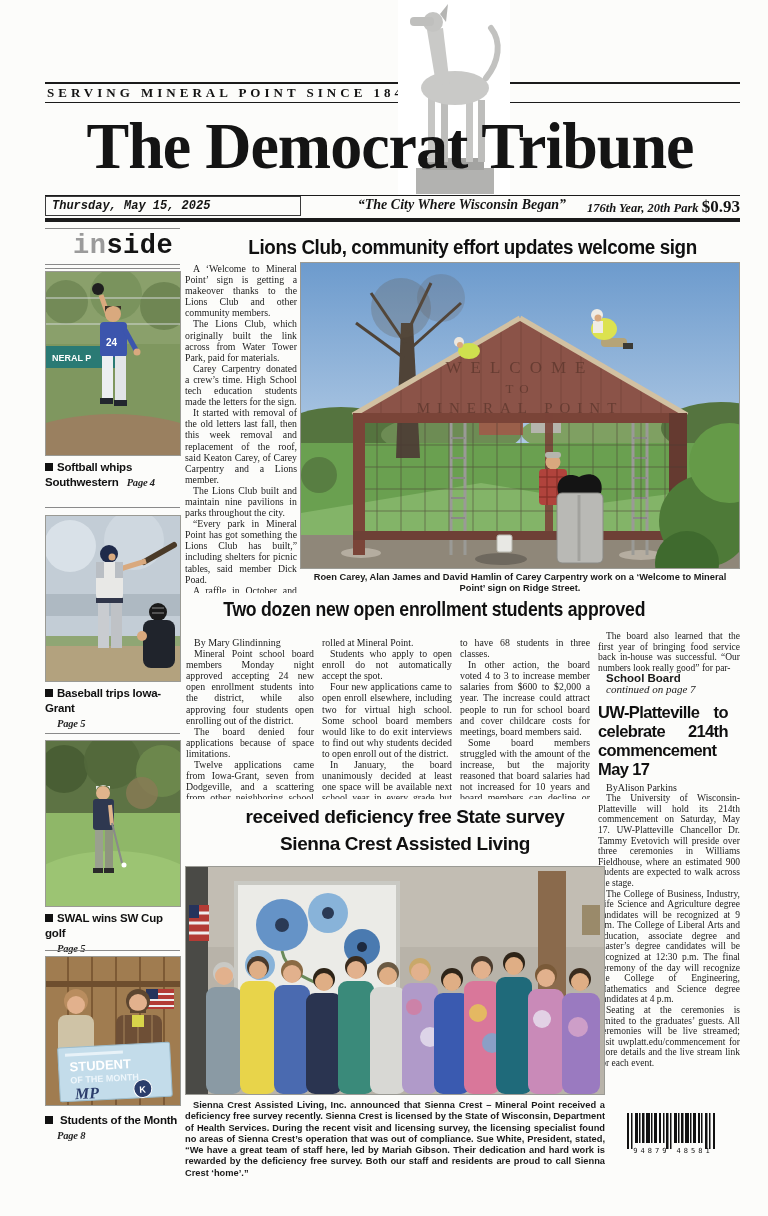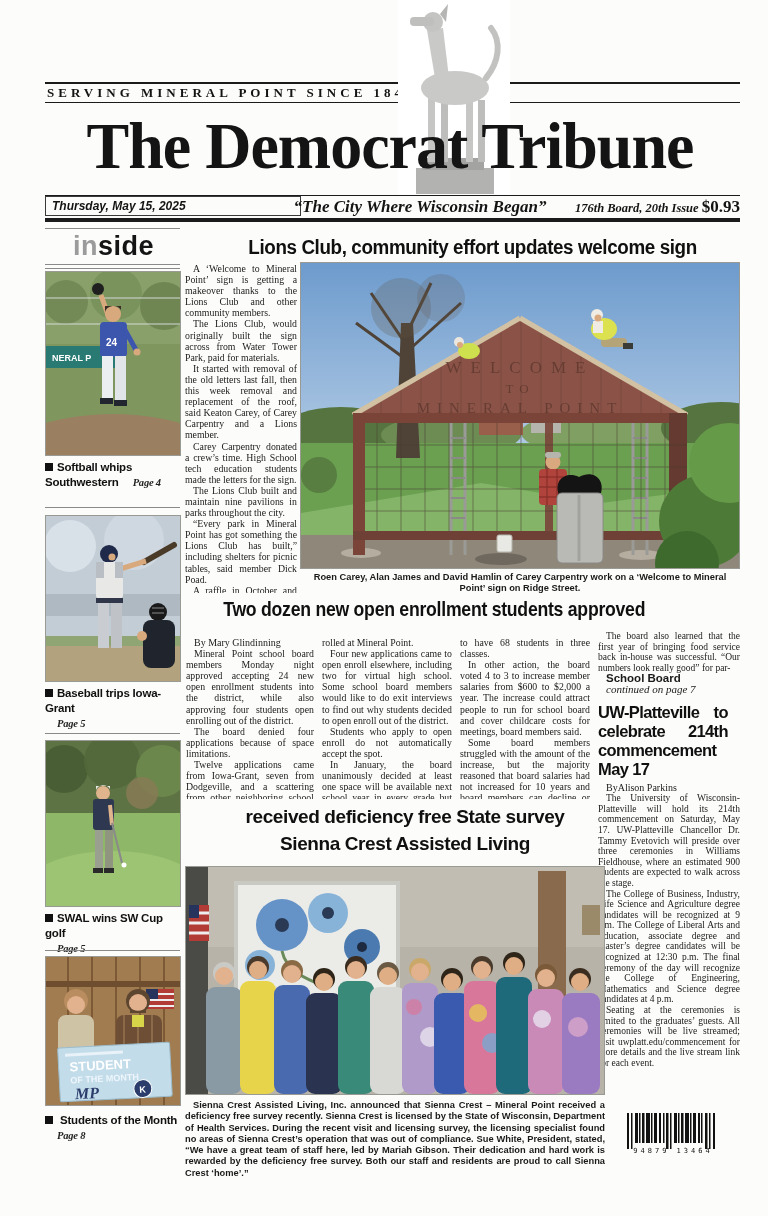--- a/index.html
+++ b/index.html
@@ -1,42 +1,42 @@
 <!DOCTYPE html>
 <html><head>
 <meta charset="utf-8">
 <style>
   html,body{margin:0;padding:0;}
   body{width:768px;height:1216px;background:#f6f5f2;}
   .page{position:relative;width:768px;height:1216px;background:#fcfcfa;overflow:hidden;
         font-family:"Liberation Serif",serif;color:#141414;}
   .abs{position:absolute;}
-  .sans{font-family:Liberation Sans, sans-serif;}
+  .sans{font-family:Liberation Mono, monospace;}
   .serif{font-family:"Liberation Serif",serif;}
   .rule{position:absolute;background:#1b1b1b;}
   .gray-rule{position:absolute;background:#8a8a8a;}
 
   
   .tagline{left:47px;top:85px;font-weight:bold;font-size:13px;letter-spacing:4px;z-index:1;}
   .dog{left:398px;top:0;width:112px;height:196px;background:#ffffff;z-index:2;}
   .mast-title{left:40px;top:100px;width:700px;text-align:center;font-weight:bold;font-size:64px;
               letter-spacing:-1px;line-height:92px;z-index:3;transform:scaleY(1.04);}
   .datebox{left:45px;top:196px;width:256px;height:20px;border:1px solid #3a3a3a;box-sizing:border-box;
            font-weight:bold;font-style:italic;font-size:12px;line-height:18px;padding-left:6px;z-index:3;}
-  .motto{left:290px;top:197px;width:260px;text-align:center;font-weight:bold;font-style:italic;font-size:17px;z-index:3;}
+  .motto{left:306px;top:197px;width:260px;text-align:right;font-weight:bold;font-style:italic;font-size:14px;z-index:3;}
   .issueline{left:520px;top:197px;width:220px;text-align:right;font-weight:bold;font-style:italic;font-size:12.5px;z-index:3;}
   .price{font-style:normal;font-size:17px;font-weight:bold;}
 
   
   .inside{left:45px;top:231px;width:135px;font-weight:bold;font-size:27px;letter-spacing:.5px;padding-left:28px;box-sizing:border-box;}
   .inside .in{color:#9b9b9b;}
   .side-item{position:absolute;left:45px;width:136px;font-family:"Liberation Sans",sans-serif;
              font-weight:bold;font-size:11.5px;line-height:15px;letter-spacing:-.2px;color:#111;}
   .side-item .sq{display:inline-block;width:8px;height:8px;background:#111;margin-right:4px;}
-  .side-page{font-family:"Liberation Serif",serif;font-style:italic;font-weight:bold;font-size:10.5px;color:#222;margin-left:14px;}
+  .side-page{font-family:"Liberation Serif",serif;font-style:italic;font-weight:bold;font-size:10.5px;color:#222;margin-left:8px;}
   .ph{position:absolute;overflow:hidden;border:1px solid #9a9a94;background:#cfcfc9;box-sizing:border-box;}
 
   
   .hl{font-family:"Liberation Sans",sans-serif;font-weight:bold;color:#101010;}
   .hl-lions{left:205px;top:236px;width:535px;text-align:center;font-size:20px;letter-spacing:-.4px;}
   .hl-lions span{display:inline-block;white-space:nowrap;transform:scaleX(.94);transform-origin:center;}
   .hl-enroll{left:183px;top:597px;width:410px;text-align:center;font-size:21px;}
   .hl-enroll span{display:inline-block;white-space:nowrap;transform:scaleX(.84);transform-origin:center;letter-spacing:-.3px;}
   .hl-sienna{left:205px;top:803px;width:400px;text-align:center;font-size:19px;line-height:27px;letter-spacing:-.4px;}
   .hl-uw{font-size:16.5px;line-height:19px;letter-spacing:-.6px;margin:8px 12px 4px 0;}
@@ -83,21 +83,21 @@
       <path d="M 88,78 C 101,62 104,42 93,28" stroke="#c2c2c0" stroke-width="6" fill="none" stroke-linecap="round"></path>
     </svg>
   </div>
 
   <div class="abs mast-title serif">The Democrat Tribune</div>
   <div class="rule" style="left:45px;top:195px;width:695px;height:1px;z-index:3"></div>
 
   <div class="abs datebox sans">Thursday, May 15, 2025</div>
   <div class="abs motto serif">“The City Where Wisconsin Began”</div>
   <div class="abs issueline serif">
-    <span>176th Board, 20th  Issue</span>
+    <span>176th Year, 20th  Park</span>
     <span class="price">$0.93</span>
   </div>
   <div class="rule" style="left:45px;top:218px;width:695px;height:4px;z-index:3"></div>
 
   <div class="gray-rule" style="left:45px;top:228px;width:135px;height:1px"></div>
   <div class="abs inside sans">
     <span class="in">in</span><span>side</span>
   </div>
   <div class="gray-rule" style="left:45px;top:264px;width:135px;height:1px"></div>
   <div class="gray-rule" style="left:45px;top:268px;width:135px;height:1px"></div>
@@ -233,23 +233,23 @@
   </div>
   <div class="side-item" style="top:1113px">
     <span class="sq"></span> <span>Students of the Month</span><br>
     <span class="side-page" style="margin-left:12px">Page 8</span>
   </div>
 
   <div class="abs hl hl-lions"><span>Lions Club, community effort updates welcome sign</span></div>
 
   <div class="col" style="left:185px;top:263px;width:112px;height:330px">
     <p>A ‘Welcome to Mineral Point’ sign is getting a makeover thanks to the Lions Club and other community members.</p>
-    <p>The Lions Club, would originally built the sign across from Water Tower Park, paid for materials.</p>
+    <p>The Lions Club, which originally built the link across from Water Tower Park, paid for materials.</p>
+    <p>Carey Carpentry donated a crew’s time. High School tech education students made the letters for the sign.</p>
     <p>It started with removal of the old letters last fall, then this week removal and replacement of the roof, said Keaton Carey, of Carey Carpentry and a Lions member.</p>
-    <p>Carey Carpentry donated a crew’s time. High School tech education students made the letters for the sign.</p>
     <p>The Lions Club built and maintain nine pavilions in parks throughout the city.</p>
     <p>“Every park in Mineral Point has got something the Lions Club has built,” including shelters for picnic tables, said member Dick Poad.</p>
     <p>A raffle in October and rose sale in November raise funds for the club’s projects, including Lions Club International signature cause of eyesight.</p>
 
   </div>
 
   <div class="ph" style="left:300px;top:262px;width:440px;height:307px">
     <svg width="438" height="305" viewBox="0 0 438 305">
       <defs>
         <linearGradient id="skyg" x1="0" y1="0" x2="0" y2="1">
@@ -394,22 +394,22 @@
   <div class="abs hl hl-enroll"><span>Two dozen new open enrollment students approved</span></div>
 
   <div class="col" style="left:186px;top:637px;width:128px;height:162px">
     <p class="byline">By Mary Glindinning</p>
     <p>Mineral Point school board members Monday night approved accepting 24 new open enrollment students into the district, while also approving four students open enrolling out of the district.</p>
     <p>The board denied four applications because of space limitations.</p>
     <p>Twelve applications came from Iowa-Grant, seven from Dodgeville, and a scattering from other neighboring school districts. Seven applicants have siblings who are already en-</p>
   </div>
   <div class="col" style="left:322px;top:637px;width:130px;height:162px">
     <p style="text-indent:0">rolled at Mineral Point.</p>
+    <p>Students who apply to open enroll do not automatically accept the spot.</p>
     <p>Four new applications came to open enroll elsewhere, including two for virtual high school. Some school board members would like to do exit interviews to find out why students decided to open enroll out of the district.</p>
-    <p>Students who apply to open enroll do not automatically accept the spot.</p>
     <p>In January, the board unanimously decided at least one space will be available next school year in every grade but fourth, which is projected</p>
   </div>
   <div class="col" style="left:460px;top:637px;width:130px;height:162px">
     <p style="text-indent:0">to have 68 students in three classes.</p>
     <p>In other action, the board voted 4 to 3 to increase member salaries from $600 to $2,000 a year. The increase could attract people to run for school board and cover childcare costs for meetings, board members said.</p>
     <p>Some board members struggled with the amount of the increase, but the majority reasoned that board salaries had not increased for 10 years and board members can decline or donate their salary.</p>
   </div>
 
   <div class="col" style="left:598px;top:631px;width:142px;height:478px;font-size:9.5px;line-height:10.6px">
     <p>The board also learned that the first year of bringing food service back in-house was successful. “Our numbers look really good” for par-</p>
@@ -524,16 +524,16 @@
           <rect x="58" y="0" width="4" height="30"></rect>
         <rect x="63" y="0" width="1.5" height="30"></rect>
           <rect x="66" y="0" width="3" height="30"></rect>
         <rect x="71" y="0" width="2" height="30"></rect>
           <rect x="74" y="0" width="1.5" height="30"></rect>
         <rect x="78" y="0" width="2.5" height="36"></rect>
           <rect x="82" y="0" width="1.5" height="36"></rect>
         <rect x="86" y="0" width="2" height="36"></rect>
       </g>
     </svg>
-    <div class="digits">94879 13464</div>
+    <div class="digits">94879 48581</div>
   </div>
 
 </div>
 
 </body></html>

